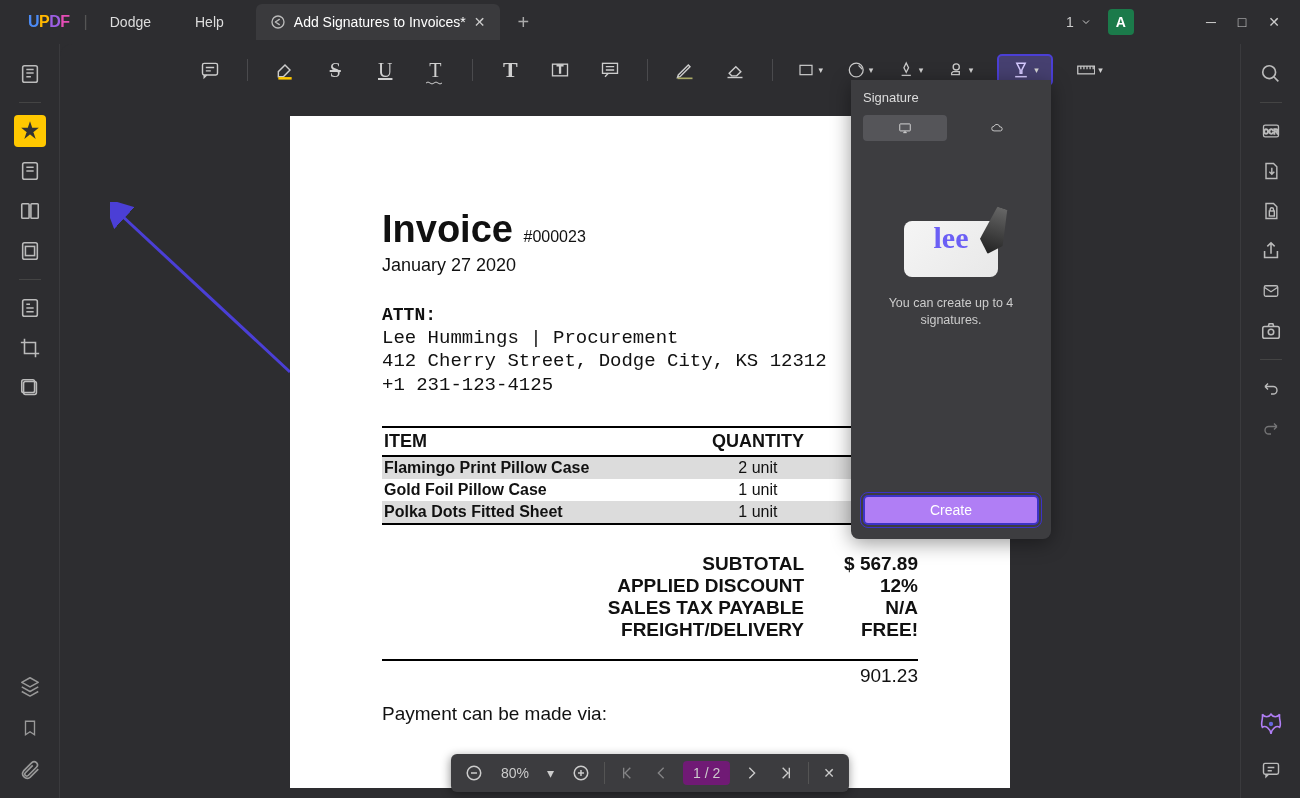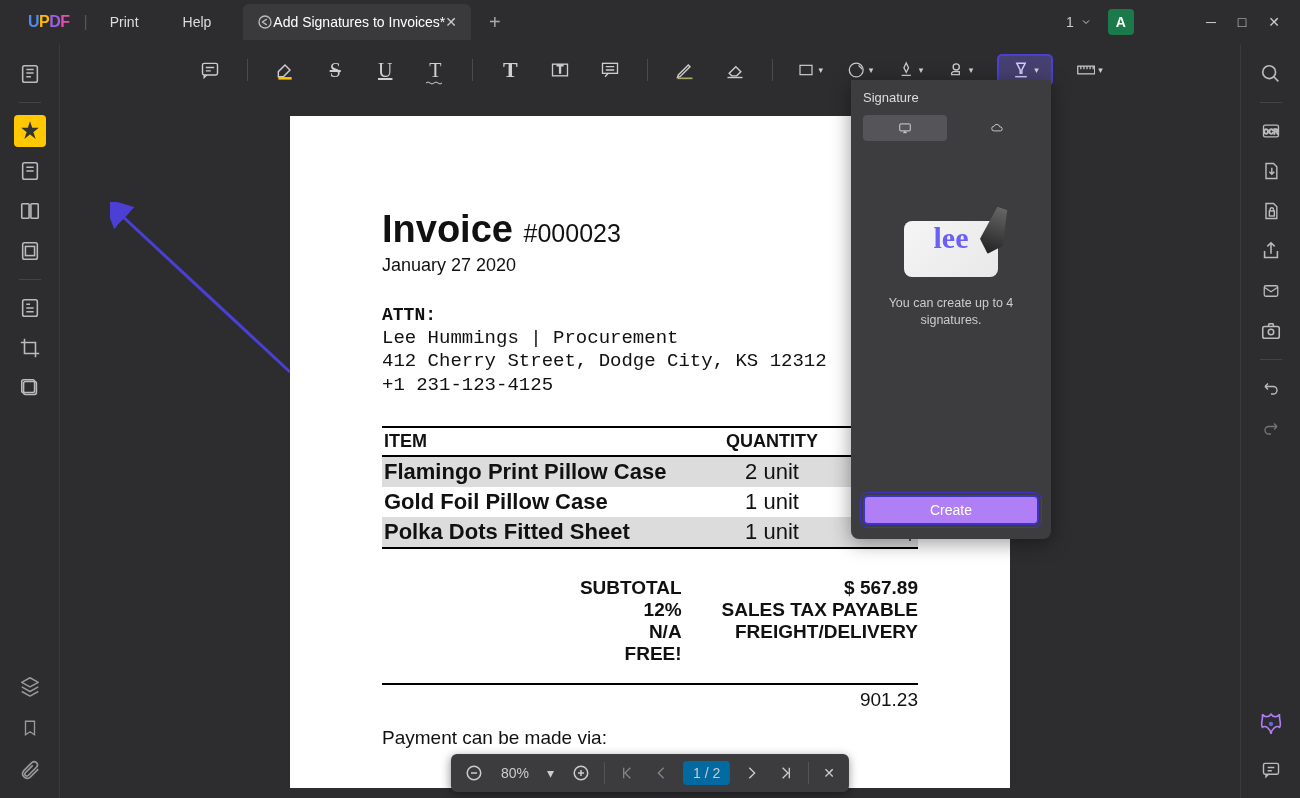--- a/index.html
+++ b/index.html
@@ -6,21 +6,21 @@
 body { background: #2d2d30; width: 1300px; height: 798px; overflow: hidden; color: #ccc; position: relative; }
 
 
 .titlebar { height: 44px; background: #2d2d30; display: flex; align-items: center; padding: 0 8px; }
 .logo { font-weight: 800; font-size: 16px; letter-spacing: -0.5px; margin-left: 20px; margin-right: 14px; }
 .logo .u { color: #4C8BF5; }
 .logo .p { color: #FFB800; }
 .logo .d { color: #9C5FE2; }
 .logo .f { color: #E54DB5; }
 .menu-item { padding: 0 22px; font-size: 14px; color: #ddd; cursor: pointer; }
-.tab { height: 36px; display: flex; align-items: center; gap: 0; padding: 0 14px; margin-left: 10px; background: #3a3a3d; border-radius: 6px 6px 0 0; color: #fff; font-size: 14px; }
+.tab { height: 36px; display: flex; align-items: center; gap: 8px; padding: 0 14px; margin-left: 10px; background: #3a3a3d; border-radius: 6px 6px 0 0; color: #fff; font-size: 14px; }
 .tab-close { color: #ccc; font-size: 14px; }
 .plus-tab { margin-left: 18px; color: #aaa; font-size: 20px; }
 .titlebar-right { margin-left: auto; display: flex; align-items: center; gap: 16px; padding-right: 12px; }
 .page-selector { font-size: 14px; display: flex; align-items: center; gap: 6px; }
 .avatar { width: 26px; height: 26px; border-radius: 4px; background: #1b7a4a; color: #fff; display: flex; align-items: center; justify-content: center; font-size: 14px; font-weight: 600; }
 .win-controls { display: flex; gap: 22px; color: #ccc; font-size: 14px; }
 .win-controls span { cursor: pointer; }
 
 
 .main { display: flex; height: 754px; }
@@ -37,30 +37,30 @@
 .tool-icon { width: 26px; height: 26px; color: #d0d0d0; display: flex; align-items: center; justify-content: center; font-size: 18px; cursor: pointer; position: relative; }
 .tool-icon.with-dd::after { content: "▾"; font-size: 9px; margin-left: 3px; }
 .tool-sep { width: 1px; height: 22px; background: #4a4a4d; }
 .tool-icon.highlighted { border: 2px solid #4b3fd6; background: #464070; border-radius: 5px; padding: 4px 12px; width: auto; height: auto; }
 
 .canvas-area { flex: 1; display: flex; justify-content: center; align-items: flex-start; padding-top: 26px; position: relative; overflow: hidden; }
 
 
 .document { width: 720px; background: #fff; color: #111; padding: 92px 92px 0 92px; font-family: Calibri, Arial, sans-serif; height: 672px; position: relative; }
 .doc-title { font-size: 38px; font-weight: 700; }
-.doc-title .num { font-size: 25px; font-weight: 400; }
+.doc-title .num { font-size: 16px; font-weight: 400; }
 .doc-date { font-size: 18px; margin-top: 4px; }
 .doc-attn { margin-top: 28px; }
 .doc-attn .label { font-weight: 700; font-size: 18px; }
 .doc-attn div { font-size: 19px; line-height: 1.25; font-family: Liberation Mono, monospace; }
 .doc-table { width: 100%; margin-top: 28px; border-collapse: collapse; font-size: 18px; }
 .doc-table th { border-top: 2px solid #000; border-bottom: 2px solid #000; text-align: left; padding: 3px 2px; font-weight: 700; font-size: 18px; }
 .doc-table th:nth-child(2) { text-align: center; }
 .doc-table th:nth-child(3) { text-align: right; }
-.doc-table td { padding: 2px; font-size: 22px; font-weight: 700; }
+.doc-table td { padding: 2px; font-size: 16px; font-weight: 700; }
 .doc-table tr:nth-child(odd) td { background: #dcdcdc; }
 .doc-table td:nth-child(2) { text-align: center; font-weight: 400; }
 .doc-table td:nth-child(3) { text-align: right; font-weight: 400; }
 .doc-table tbody tr:last-child td { border-bottom: 2px solid #000; }
 .totals-wrap { margin-top: 28px; }
 .totals { display: flex; justify-content: flex-end; }
 .totals-grid { display: grid; grid-template-columns: auto auto; column-gap: 40px; font-size: 19px; font-weight: 700; text-align: right; }
 .totals-grid .label { text-align: right; }
 .grand-total { margin-top: 18px; border-top: 2px solid #000; display: flex; justify-content: flex-end; padding-top: 4px; }
 .grand-total span { font-size: 19px; }
@@ -78,33 +78,33 @@
 .sig-pen { position: absolute; right: -14px; top: -14px; width: 34px; height: 48px; background: linear-gradient(180deg,#666,#222); clip-path: polygon(35% 0, 65% 0, 85% 75%, 50% 100%, 15% 75%); transform: rotate(18deg); }
 .sig-text { text-align: center; color: #ccc; font-size: 12.5px; line-height: 1.35; }
 .create-btn { margin-top: 100px; height: 30px; width: 100%; background: #b07ef5; border: 2px solid #3d33c7; border-radius: 5px; color: #fff; font-size: 14px; cursor: pointer; outline: 1px solid #3d33c7; outline-offset: 2px; }
 
 
 .arrow-svg { position: absolute; left: 50px; top: 112px; pointer-events: none; }
 
 
 .bottombar { position: absolute; bottom: 6px; left: 50%; transform: translateX(-50%); background: #3c3c3f; height: 38px; border-radius: 6px; display: flex; align-items: center; padding: 0 10px; gap: 10px; box-shadow: 0 2px 10px rgba(0,0,0,0.4); }
 .bb-item { color: #ccc; font-size: 14px; display: flex; align-items: center; cursor: pointer; padding: 0 4px; }
-.bb-pageinput { background: #0369a1; border-radius: 4px; padding: 4px 10px; }
+.bb-pageinput { background: #701a75; border-radius: 4px; padding: 4px 10px; }
 .bb-sep { width: 1px; height: 22px; background: #555; }
 svg { display: block; }
 .right-bottom { margin-top: auto; margin-bottom: 12px; display: flex; flex-direction: column; gap: 14px; align-items: center; }
 .right-logo { width: 26px; height: 26px; }
 </style>
 </head>
 <body>
 
 <div class="titlebar">
   <div class="logo"><span class="u">U</span><span class="p">P</span><span class="d">D</span><span class="f">F</span></div>
   <span style="color:#555">|</span>
-  <div class="menu-item">Print</div>
+  <div class="menu-item">Dodge</div>
   <div class="menu-item">Help</div>
   <div class="tab">
     <span>
       <svg width="16" height="16" viewBox="0 0 24 24" fill="none" stroke="#bbb" stroke-width="2">
           <circle cx="12" cy="12" r="9"></circle>
           <path d="M8 12l6-4M8 12l6 4" stroke-linecap="round"></path>
         </svg>
     </span>
     <span>Add Signatures to Invoices*</span>
     <span class="tab-close">✕</span>
@@ -328,20 +328,21 @@
                 <td>1 unit</td>
                 <td>$</td>
               </tr>
           </tbody>
         </table>
         <div class="totals-wrap">
           <div class="totals">
             <div class="totals-grid">
               <div class="label">SUBTOTAL</div>
                 <div>$ 567.89</div>
+              <div class="label">APPLIED DISCOUNT</div>
                 <div>12%</div>
               <div class="label">SALES TAX PAYABLE</div>
                 <div>N/A</div>
               <div class="label">FREIGHT/DELIVERY</div>
                 <div>FREE!</div>
             </div>
           </div>
           <div class="grand-total">
               <span>901.23</span>
             </div>

